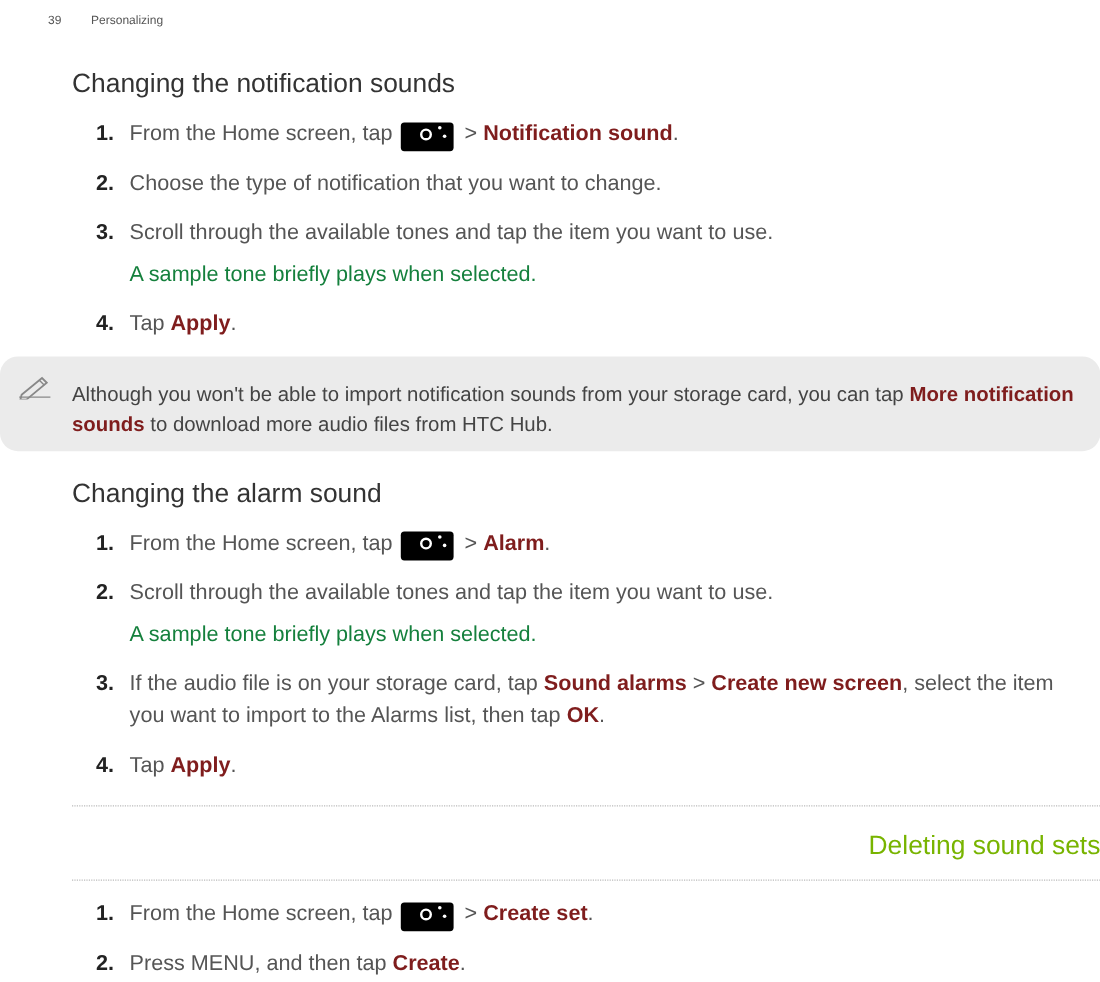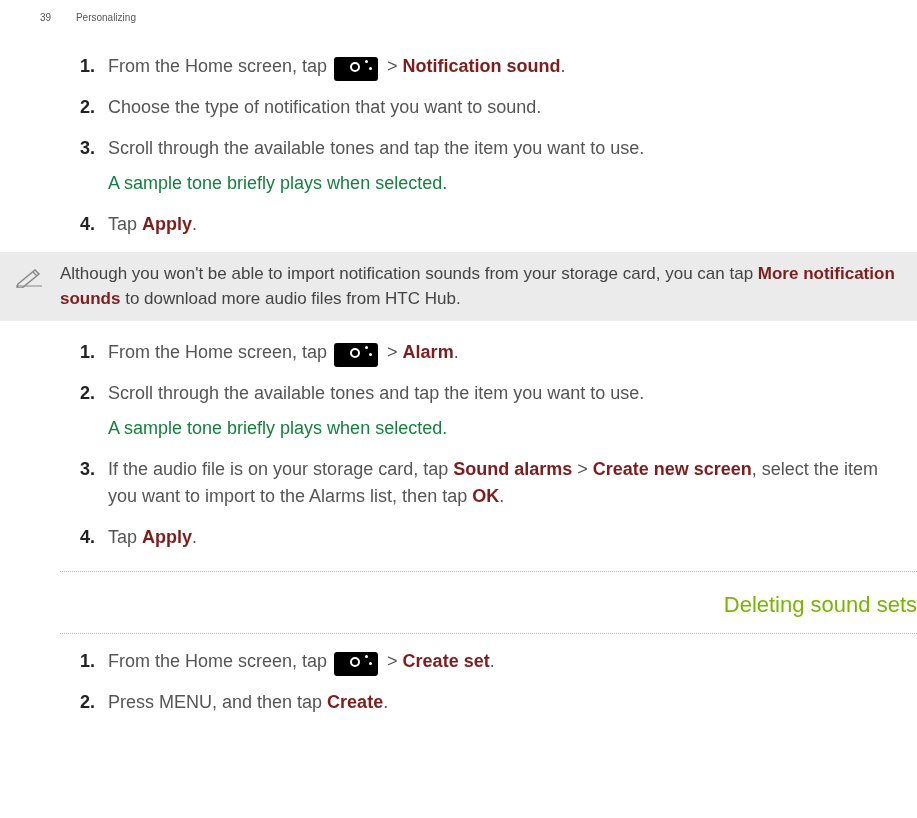--- a/index.html
+++ b/index.html
@@ -99,27 +99,28 @@
       position: absolute;
       width: 3px;
       height: 3px;
       background: #fff;
       border-radius: 50%;
     }
     .personalize-icon .dot1 { top: 3px; right: 10px; }
     .personalize-icon .dot2 { top: 10px; right: 6px; }
     .note-box {
       background: #ebebeb;
-      padding: 10px 20px 10px 60px;
+      padding: 20px 20px 10px 60px;
       margin: 8px 0 18px 0;
       position: relative;
       color: #444;
       font-size: 17px;
       font-weight: 300;
       line-height: 1.45;
+      border-radius: 15px;
     }
     .note-box .pencil-icon {
       position: absolute;
       left: 15px;
       top: 14px;
     }
     .followup {
       margin-top: 8px;
       margin-bottom: 14px;
       color: #15803d;
@@ -128,28 +129,29 @@
 </head>
 <body>
 
 <div class="page-header">
   <span class="pgnum">39</span>
   <span>Personalizing</span>
 </div>
 
 <div class="content">
 
+  <div class="section-heading">Changing the notification sounds</div>
   <ol class="steps">
     <li>
       <span class="num">1.</span>
       <span>From the Home screen, tap </span><span class="personalize-icon"><span class="circle"></span><span class="dot1"></span><span class="dot2"></span></span><span> &gt; </span><span class="bold-inline">Notification sound</span><span>.</span>
     </li>
     <li>
       <span class="num">2.</span>
-      <span>Choose the type of notification that you want to sound.</span>
+      <span>Choose the type of notification that you want to change.</span>
     </li>
     <li>
       <span class="num">3.</span>
       <span>Scroll through the available tones and tap the item you want to use.</span>
       <div class="followup">A sample tone briefly plays when selected.</div>
     </li>
     <li>
       <span class="num">4.</span>
       <span>Tap </span><span class="bold-inline">Apply</span><span>.</span>
     </li>
@@ -162,20 +164,21 @@
       <path d="M3 18 L20 4 L24 8 L7 22 L2 22 Z" fill="none" stroke="#888" stroke-width="1.5"></path>
       <path d="M18 6 L22 10" stroke="#888" stroke-width="1.2"></path>
       <path d="M1 20 L27 20" stroke="#888" stroke-width="1"></path>
     </svg>
   </span>
   <span>Although you won't be able to import notification sounds from your storage card, you can tap </span><span class="bold-inline">More notification sounds</span><span> to download more audio files from HTC Hub.</span>
 </div>
 
 <div class="content">
 
+  <div class="section-heading">Changing the alarm sound</div>
   <ol class="steps">
     <li>
       <span class="num">1.</span>
       <span>From the Home screen, tap </span><span class="personalize-icon"><span class="circle"></span><span class="dot1"></span><span class="dot2"></span></span><span> &gt; </span><span class="bold-inline">Alarm</span><span>.</span>
     </li>
     <li>
       <span class="num">2.</span>
       <span>Scroll through the available tones and tap the item you want to use.</span>
       <div class="followup">A sample tone briefly plays when selected.</div>
     </li>

